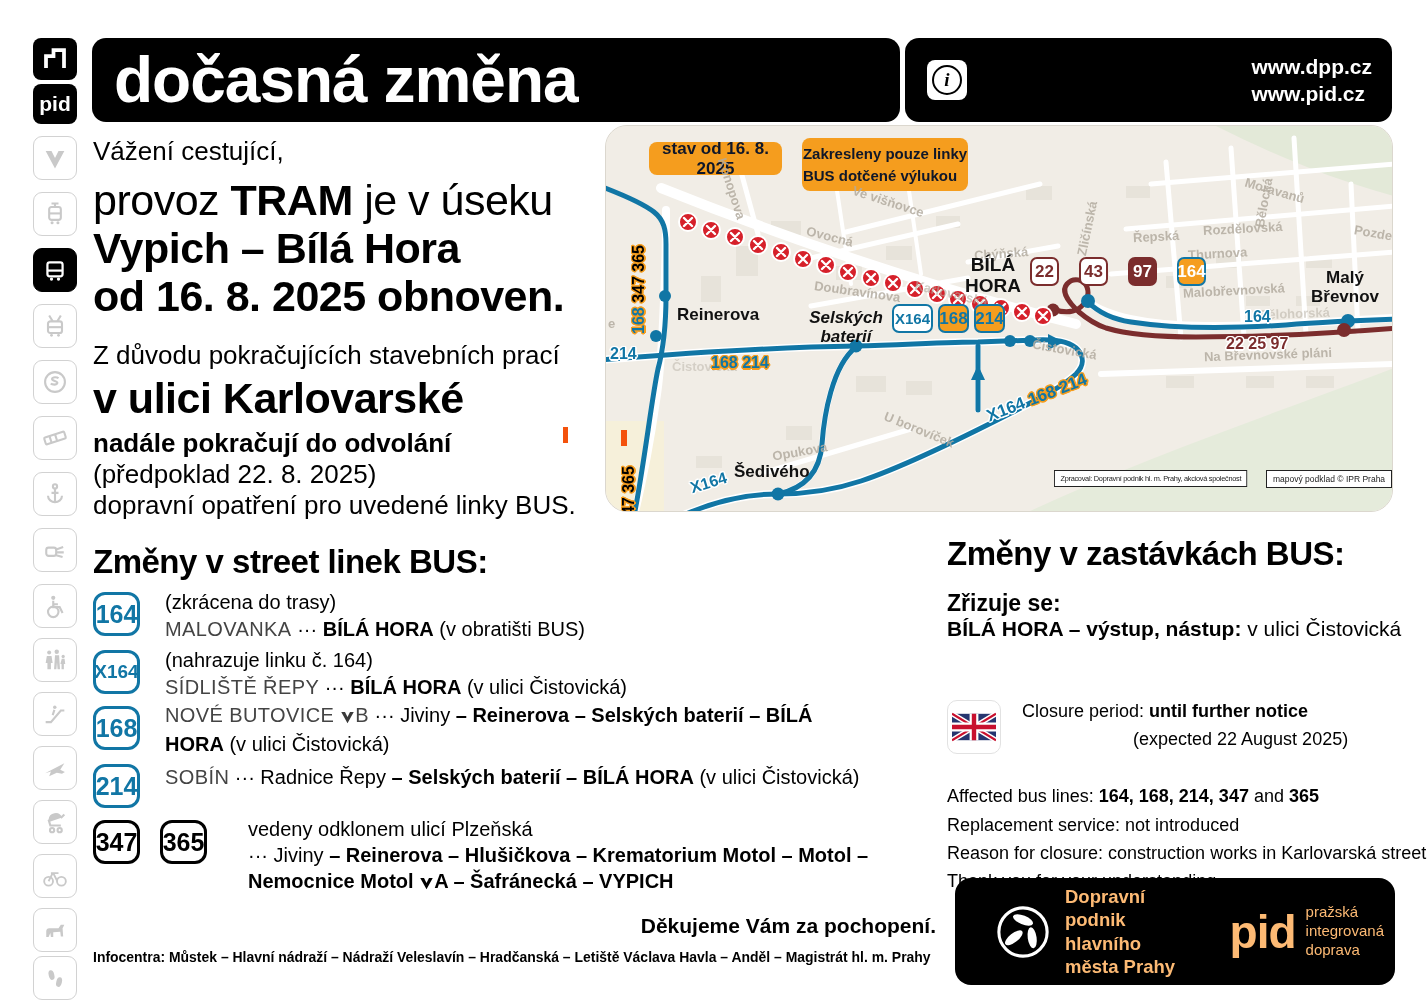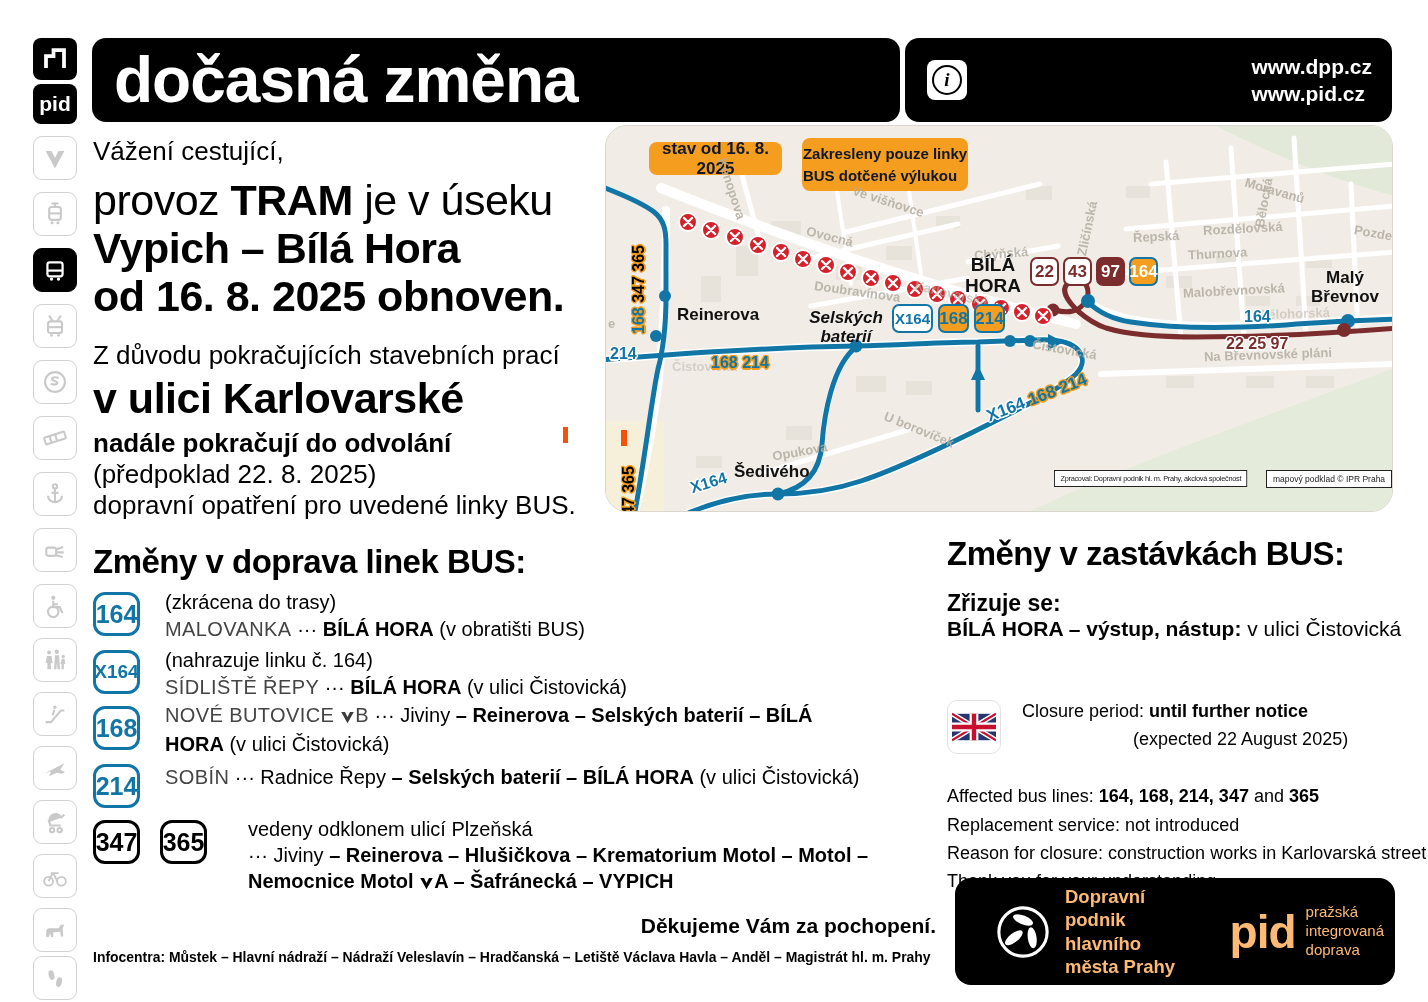--- a/index.html
+++ b/index.html
@@ -215,21 +215,21 @@
   <div class="il fs26" style="top:136px;left:93px;">Vážení cestující,</div>
   <div class="il fs44 mix" style="top:176px;left:93px;"><span>provoz </span><span class="hv">TRAM</span><span> je v úseku</span></div>
   <div class="il fs44" style="top:224px;left:93px;">Vypich – Bílá Hora</div>
   <div class="il fs44" style="top:272px;left:93px;">od 16. 8. 2025 obnoven.</div>
   <div class="il fs26" style="top:340px;left:93px;">Z důvodu pokračujících stavebních prací</div>
   <div class="il fs44" style="top:374px;left:93px;">v ulici Karlovarské</div>
   <div class="il fs26 w7" style="top:428px;left:93px;">nadále pokračují do odvolání</div>
   <div class="il fs26" style="top:459px;left:93px;">(předpoklad 22. 8. 2025)</div>
   <div class="il fs26" style="top:490px;left:93px;">dopravní opatření pro uvedené linky BUS.</div>
 
-  <div class="h2" style="left:93px;top:543px;">Změny v doprava linek BUS:</div>
+  <div class="h2" style="left:93px;top:543px;">Změny v street linek BUS:</div>
 
   <div class="badge" style="left:93px;top:592px;">164</div>
   <div class="rt" style="left:165px;top:589px;">(zkrácena do trasy)</div>
   <div class="rt" style="left:165px;top:616px;"><span class="term">MALOVANKA</span><span> ··· </span><span class="bd">BÍLÁ HORA</span><span> (v obratišti BUS)</span></div>
 
   <div class="badge sm" style="left:93px;top:650px;">X164</div>
   <div class="rt" style="left:165px;top:647px;">(nahrazuje linku č. 164)</div>
   <div class="rt" style="left:165px;top:674px;"><span class="term">SÍDLIŠTĚ ŘEPY</span><span> ··· </span><span class="bd">BÍLÁ HORA</span><span> (v ulici Čistovická)</span></div>
 
   <div class="badge" style="left:93px;top:706px;">168</div>
@@ -447,21 +447,21 @@
       <div>Malý</div>
         <div>Břevnov</div>
     </div>
     <div class="mstop" style="left:71px;top:179px;">Reinerova</div>
     <div class="mstop" style="left:203px;top:182px;width:74px;text-align:center;font-style:italic;">
       <div>Selských</div>
         <div>baterií</div>
     </div>
     <div class="mstop" style="left:128px;top:336px;">Šedivého</div>
 
-    <div style="position:absolute;left:424px;top:131px;display:flex;gap:4px;">
+    <div style="position:absolute;left:424px;top:131px;display:flex;gap:20px;">
       <div class="mb to">22</div>
       <div class="mb to">43</div>
       <div class="mb tf">97</div>
       <div class="mb ow">164</div>
     </div>
     <div style="position:absolute;left:286px;top:178px;display:flex;gap:5px;">
       <div class="mb cw">X164</div>
       <div class="mb ob">168</div>
       <div class="mb ob">214</div>
     </div>

